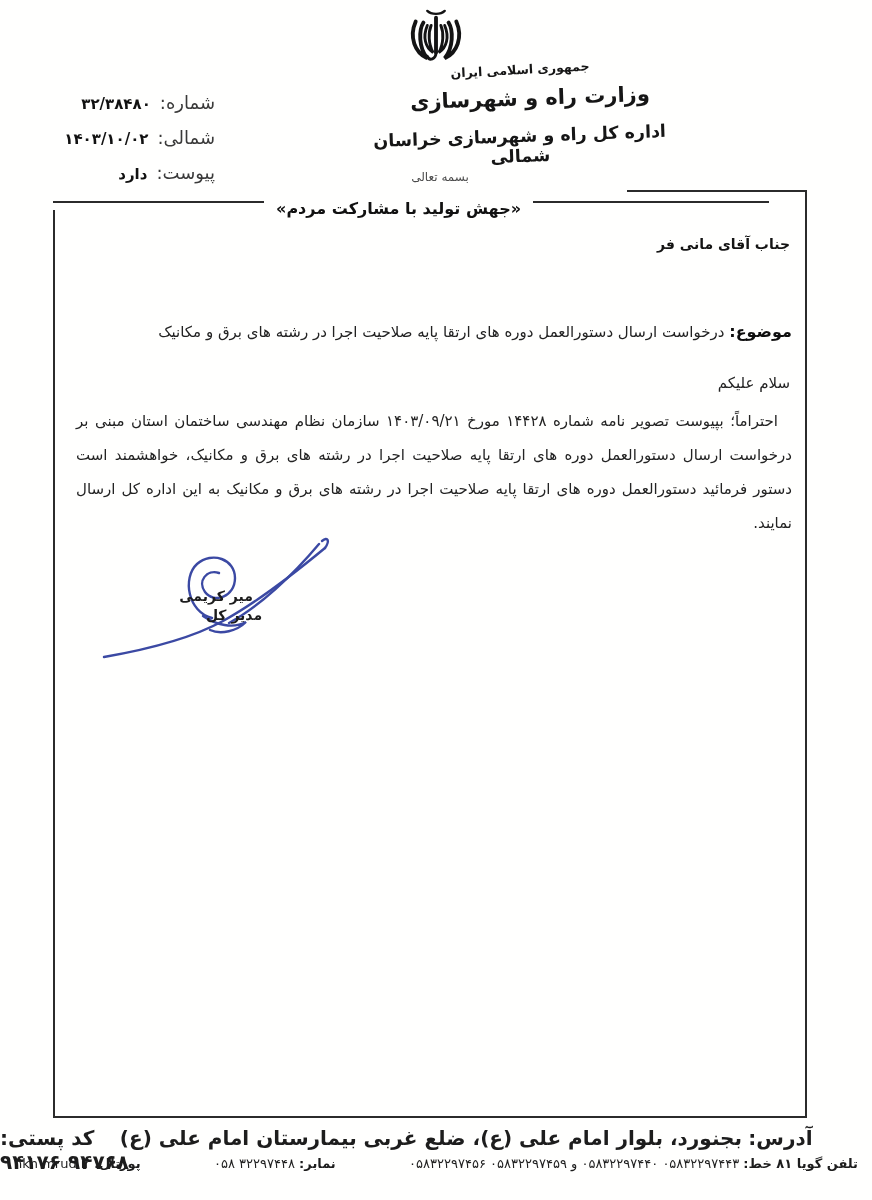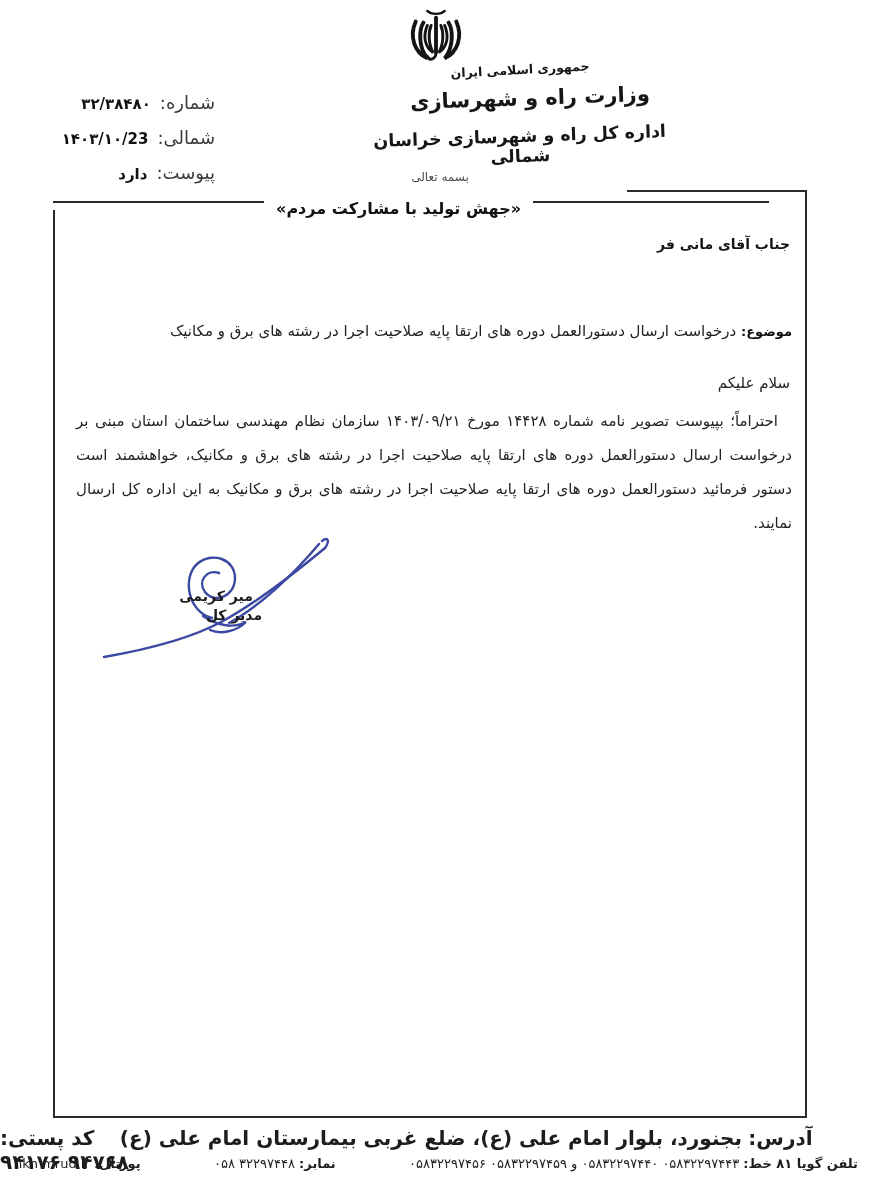--- a/index.html
+++ b/index.html
@@ -25,21 +25,21 @@
   
   .banner{position:absolute;left:53px;top:199px;width:716px;display:flex;align-items:flex-start;gap:12px;}
   .banner-rule{border-top:2px solid #2b2b2b;height:0;margin-top:2px;}
   .banner-rule.right{width:236px;}
   .banner-rule.left{flex:1;}
   .banner-text{font-size:16px;font-weight:bold;color:#111;white-space:nowrap;}
   
   .recipient1{position:absolute;right:82px;top:236px;font-size:14px;font-weight:bold;color:#141414;}
   .recipient2{position:absolute;right:82px;top:272px;font-size:17px;font-weight:bold;color:#141414;}
   .subject{position:absolute;right:80px;top:322px;left:78px;font-size:15px;color:#222;}
-  .subject b{font-size:13px;color:#0e0e0e;}
+  .subject b{font-size:16px;color:#0e0e0e;}
   .salutation{position:absolute;right:82px;top:374px;font-size:15px;color:#222;}
   .body-par{
     position:absolute;right:80px;top:404px;width:716px;font-size:15px;line-height:34px;
     text-align:justify;color:#232323;text-indent:14px;
   }
   
   .sig-svg{position:absolute;left:92px;top:520px;width:252px;height:142px;}
   .sig-name{position:absolute;left:156px;top:588px;width:120px;text-align:center;
             font-size:14px;font-weight:bold;color:#1c1c1c;letter-spacing:1px;}
   .sig-title{position:absolute;left:190px;top:607px;width:88px;text-align:center;
@@ -75,21 +75,21 @@
   <div class="hdr-line hdr-dept">اداره کل راه و شهرسازی خراسان شمالی</div>
   <div class="besmellah">بسمه تعالی</div>
 
   <div class="meta">
     <div class="meta-row">
       <span class="meta-label">شماره:</span>
       <span class="meta-value">۳۲/۳۸۴۸۰</span>
     </div>
     <div class="meta-row">
       <span class="meta-label">شمالی:</span>
-      <span class="meta-value">۱۴۰۳/۱۰/23</span>
+      <span class="meta-value">۱۴۰۳/۱۰/۰۲</span>
     </div>
     <div class="meta-row">
       <span class="meta-label">پیوست:</span>
       <span class="meta-value">دارد</span>
     </div>
   </div>
 
   <div class="hline" style="left:627px;top:190px;width:179px;height:2px;"></div>
   <div class="vline" style="left:805px;top:190px;width:2px;height:928px;"></div>
   <div class="vline" style="left:53px;top:210px;width:2px;height:908px;"></div>

